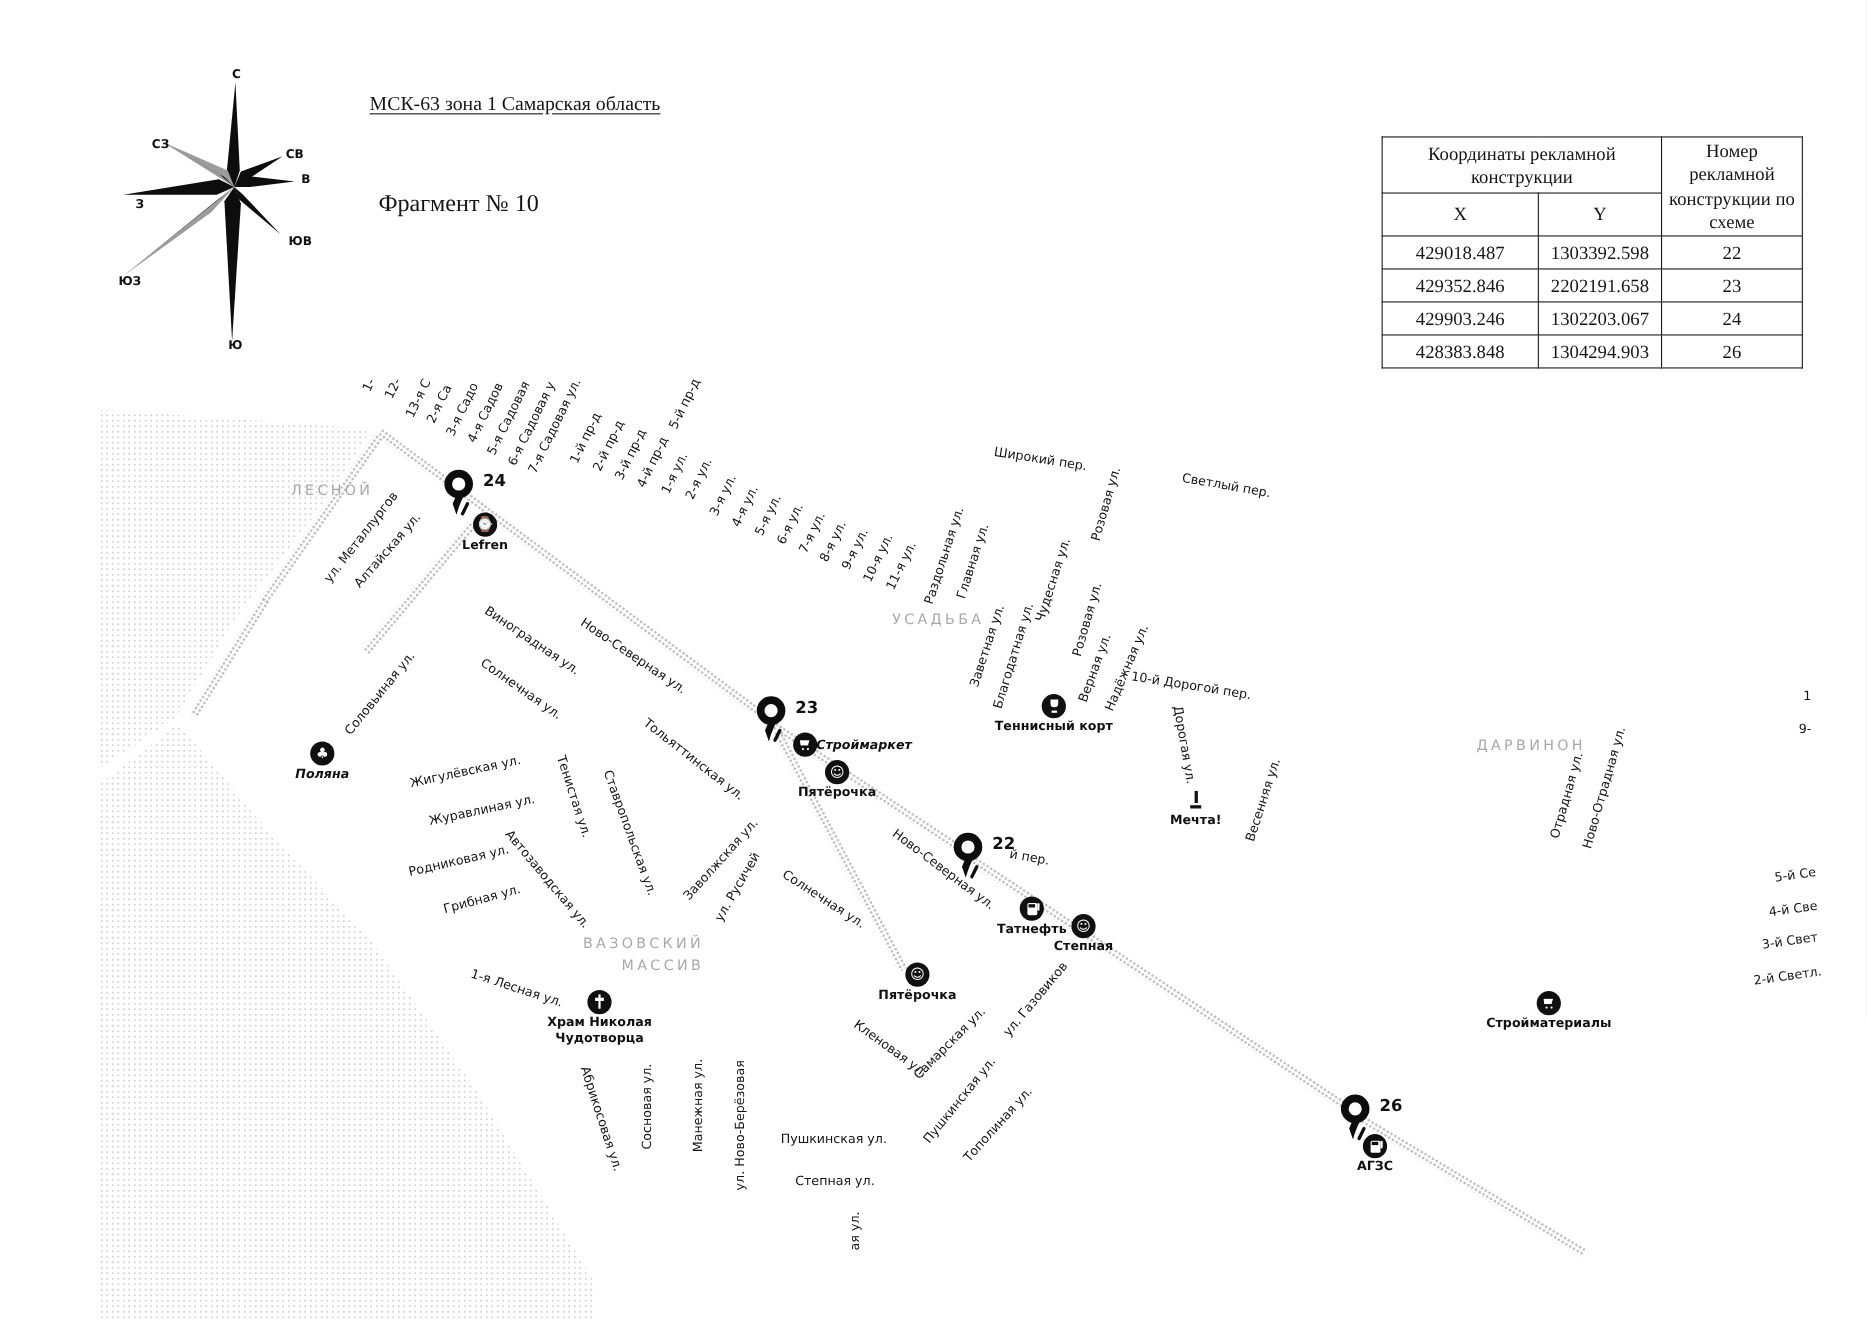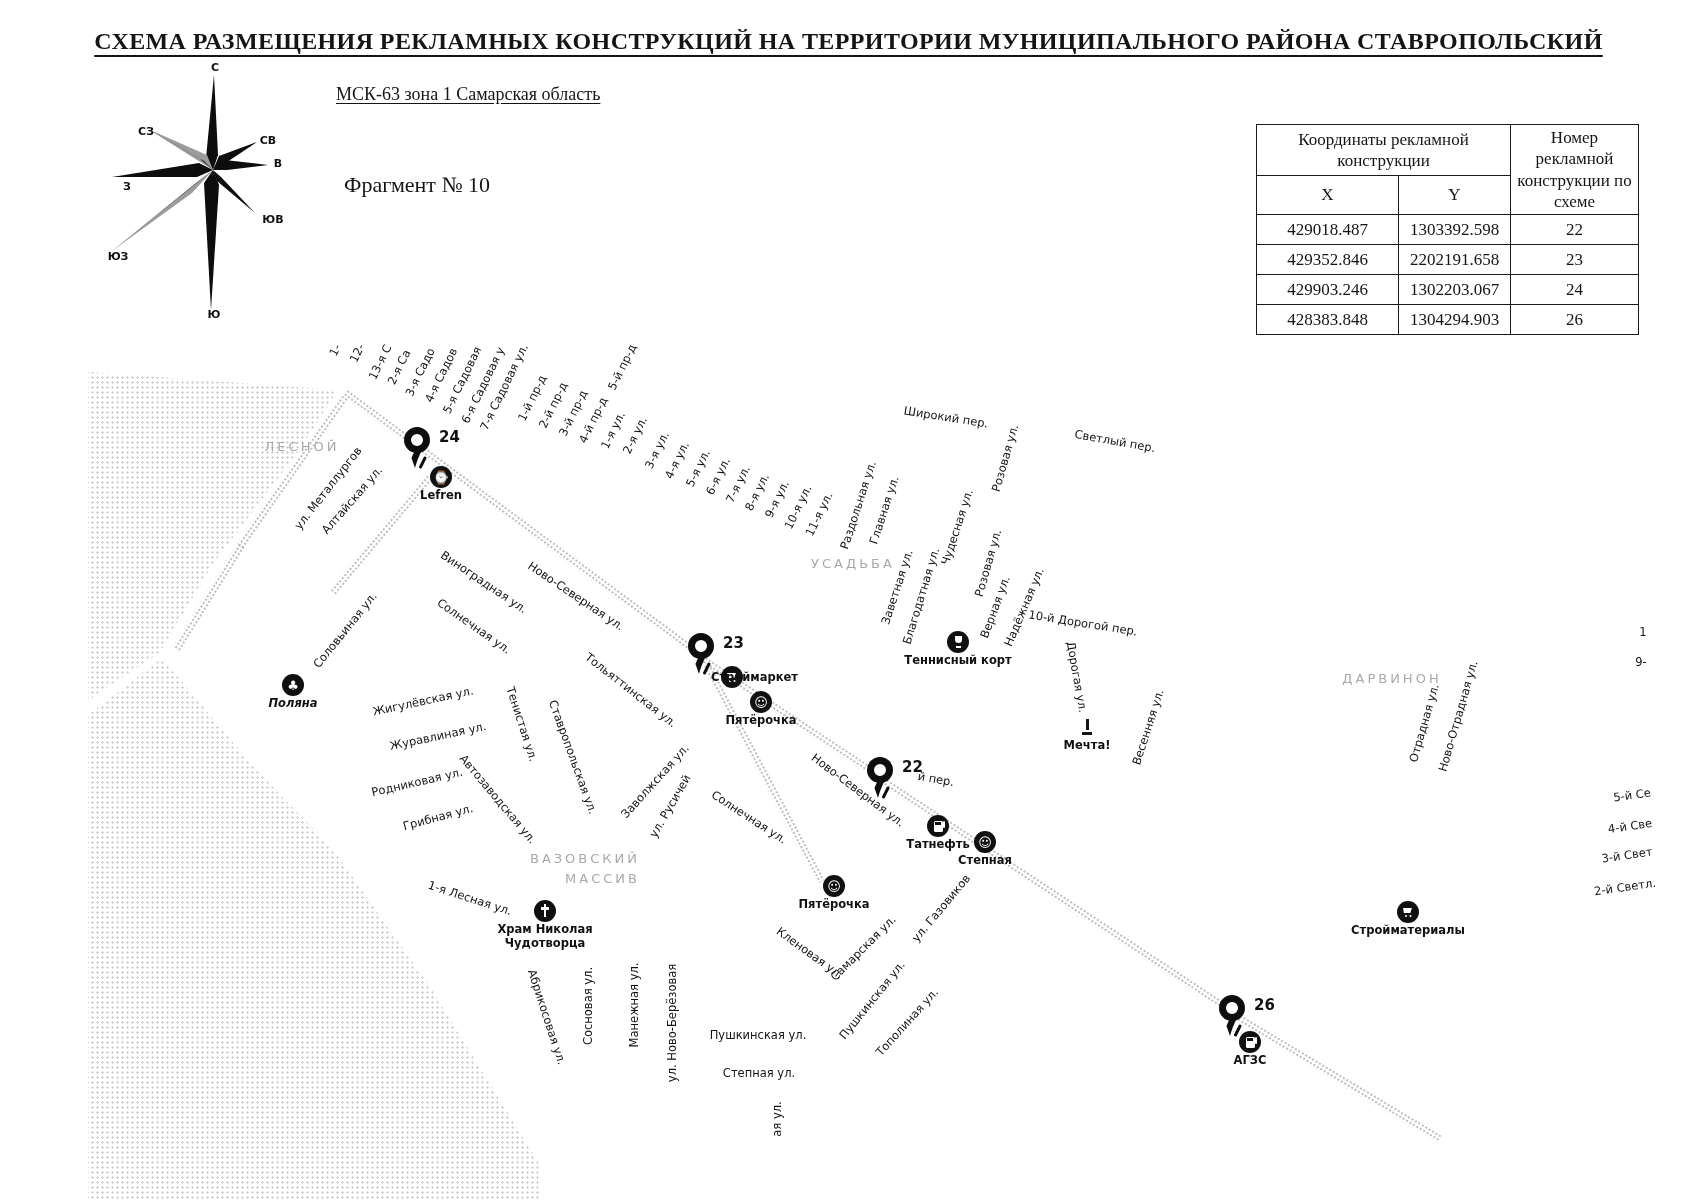--- a/index.html
+++ b/index.html
@@ -67,21 +67,20 @@
   .g-cart::after{content:"";position:absolute;left:2.5px;bottom:.5px;width:2.2px;height:2.2px;border-radius:50%;background:#fff;box-shadow:4.5px 0 0 #fff}
   .gm{position:absolute;width:14px;height:16px;transform:translate(-50%,-50%)}
   .gm::before{content:"";position:absolute;left:5.5px;top:0;width:3px;height:11px;background:#151515}
   .gm::after{content:"";position:absolute;left:2px;bottom:0;width:10px;height:2.6px;background:#151515}
 </style>
 </head>
 <body>
 
 <div id="page">
 
-  <div class="doc-title">СХЕМА РАЗМЕЩЕНИЯ РЕКЛАМНЫХ КОНСТРУКЦИЙ НА ТЕРРИТОРИИ МУНИЦИПАЛЬНОГО РАЙОНА СТАВРОПОЛЬСКИЙ</div>
   <div class="doc-subtitle">МСК-63 зона 1 Самарская область</div>
   <div class="doc-fragment">Фрагмент № 10</div>
 
   <svg id="compass" width="180" height="270" viewBox="0 0 180 270">
     <polygon points="114,20 106,103 113,115 118,100" fill="#0d0d0d"></polygon>
     <polygon points="111,255 104,128 113,115 119,130" fill="#0d0d0d"></polygon>
     <polygon points="168,110 125,105 113,115 127,115" fill="#0d0d0d"></polygon>
     <polygon points="12,122 99,108 113,115 97,122" fill="#0d0d0d"></polygon>
     <polygon points="157,87 119,101 113,115 127,107" fill="#0d0d0d"></polygon>
     <polygon points="48,74 113,115 107,100" fill="#9c9c9c"></polygon>
@@ -246,21 +245,21 @@
           <path d="M22 22 C19 28 16.5 33 14 42 L10.5 32 C12 28 13.5 25 15.5 22 Z" fill="#0d0d0d"></path>
           <path d="M19.5 41 L24 32" stroke="#0d0d0d" stroke-width="3" stroke-linecap="round"></path>
         </svg><span class="pin-num">26</span></div>
       <div class="poi-ic" style="position: absolute; left: 441px; top: 477px;">⌚</div>
       <div class="poi-label" style="left: 441px; top: 488px;">Lefren</div>
       <div class="poi-ic" style="position: absolute; left: 293px; top: 685px;">♣</div>
       <div class="poi-label" style="left: 293px; top: 696px; font-style: italic;">Поляна</div>
       <div class="poi-ic" style="position: absolute; left: 732px; top: 677px;">
         <div class="g-cart"></div>
       </div>
-      <div class="poi-label right" style="left: 711px; top: 677px;">Строймаркет</div>
+      <div class="poi-label right" style="left: 742px; top: 677px; font-style: italic;">Строймаркет</div>
       <div class="poi-ic" style="position: absolute; left: 761px; top: 702px;">☺</div>
       <div class="poi-label" style="left: 761px; top: 713px;">Пятёрочка</div>
       <div class="poi-ic" style="position: absolute; left: 958px; top: 642px;">
         <div class="g-trophy"></div>
       </div>
       <div class="poi-label" style="left: 958px; top: 653px;">Теннисный корт</div>
       <div class="gm" style="position: absolute; left: 1087px; top: 727px;"></div>
       <div class="poi-label" style="left: 1087px; top: 738px;">Мечта!</div>
       <div class="poi-ic" style="position: absolute; left: 938px; top: 826px;">
         <div class="g-fuel"></div>

